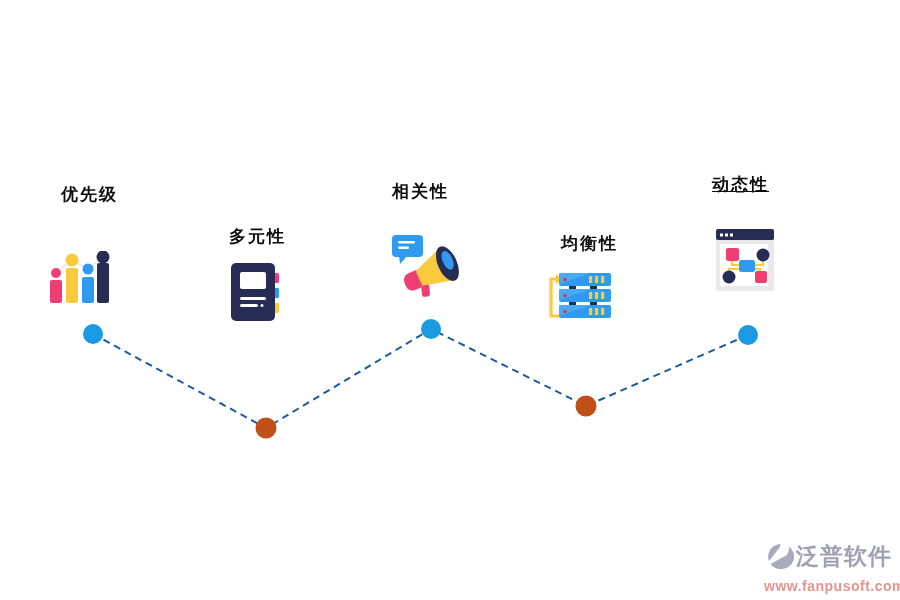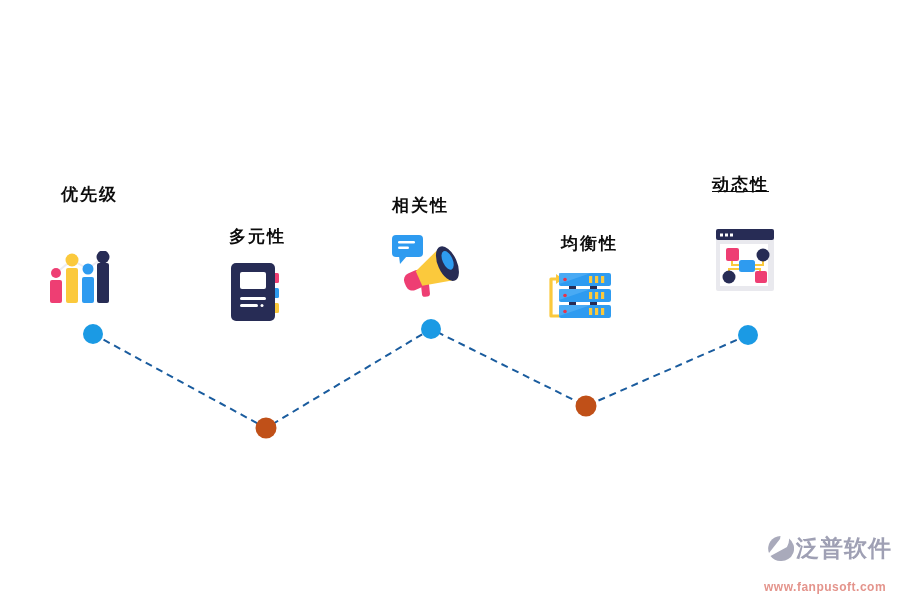--- a/index.html
+++ b/index.html
@@ -13,53 +13,53 @@
   .item-label {
     position: absolute;
     font-size: 17px;
     font-weight: bold;
     color: #0c0c0c;
     letter-spacing: 2px;
     white-space: nowrap;
   }
   .label-1 { left: 61px;  top: 183px; }
   .label-2 { left: 229px; top: 225px; text-align: center; }
-  .label-3 { left: 392px; top: 194px; }
+  .label-3 { left: 392px; top: 180px; }
   .label-4 { left: 561px; top: 232px; font-family: Liberation Mono, monospace; }
   .label-5 { left: 712px; top: 173px; text-decoration: underline; }
 
   .item-icon { position: absolute; }
   .icon-1 { left: 47px;  top: 251px; }
   .icon-2 { left: 231px; top: 263px; }
   .icon-3 { left: 391px; top: 227px; }
   .icon-4 { left: 546px; top: 272px; }
   .icon-5 { left: 716px; top: 229px; }
 
   .watermark {
     position: absolute;
     right: 8px;
     bottom: 6px;
     width: 128px;
-    text-align: left;
+    text-align: center;
   }
   .wm-row { display: flex; align-items: flex-start; justify-content: flex-end; gap: 2px; }
   .wm-brand {
     font-size: 23px;
     font-weight: bold;
     color: #9fa0b4;
     letter-spacing: 1px;
     line-height: 26px;
     white-space: nowrap;
   }
   .wm-url {
-    font-size: 12px;
+    font-size: 14px;
     font-weight: bold;
     color: #e4948c;
     letter-spacing: 0.5px;
-    margin-top: 18px;
+    margin-top: 8px;
     white-space: nowrap;
   }
 </style>
 </head>
 <body>
 
 <div class="canvas">
 
   <svg class="connector-svg" viewBox="0 0 900 600">
     <polyline points="93,334 266,428 431,329 586,406 748,335" fill="none" stroke="#1a5c9e" stroke-width="2" stroke-dasharray="7 5"></polyline>

